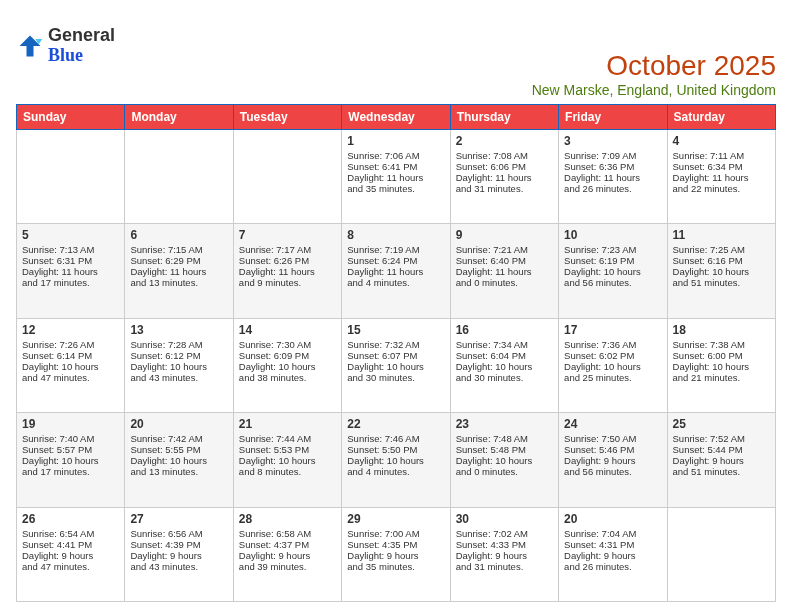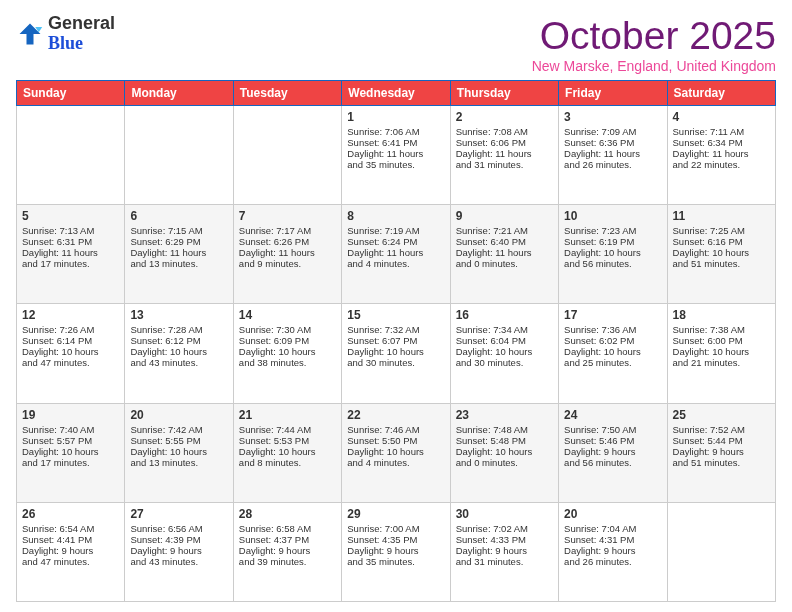--- a/index.html
+++ b/index.html
@@ -8,21 +8,21 @@
       background: #fff;
       width: 792px;
       height: 612px;
       overflow: hidden;
     }
     .page {
       width: 792px;
       height: 612px;
       display: flex;
       flex-direction: column;
-      padding: 14px 16px 10px 16px;
+      padding: 26px 16px 10px 16px;
     }
     .header {
       display: flex;
       justify-content: space-between;
       align-items: flex-start;
       margin-bottom: 6px;
     }
     .logo {
       display: flex;
       align-items: center;
@@ -36,27 +36,28 @@
     .logo-general { color: #333; }
     .logo-blue { color: #1d4ed8; font-family: Liberation Serif, serif; }
     .logo-icon {
       width: 28px;
       height: 28px;
     }
     .title-block {
       text-align: right;
     }
     .month-title {
-      font-size: 39px;
-      color: #701a75;
+      font-size: 28px;
+      color: #c2410c;
       font-weight: normal;
+      margin-top: 24px;
     }
     .location {
       font-size: 14px;
-      color: #ec4899;
+      color: #4d7c0f;
       margin-left: 24px;
     }
     .calendar {
       width: 100%;
       border-collapse: collapse;
       flex: 1;
     }
     .calendar th {
       background-color: #ef4444;
       color: #fff;

